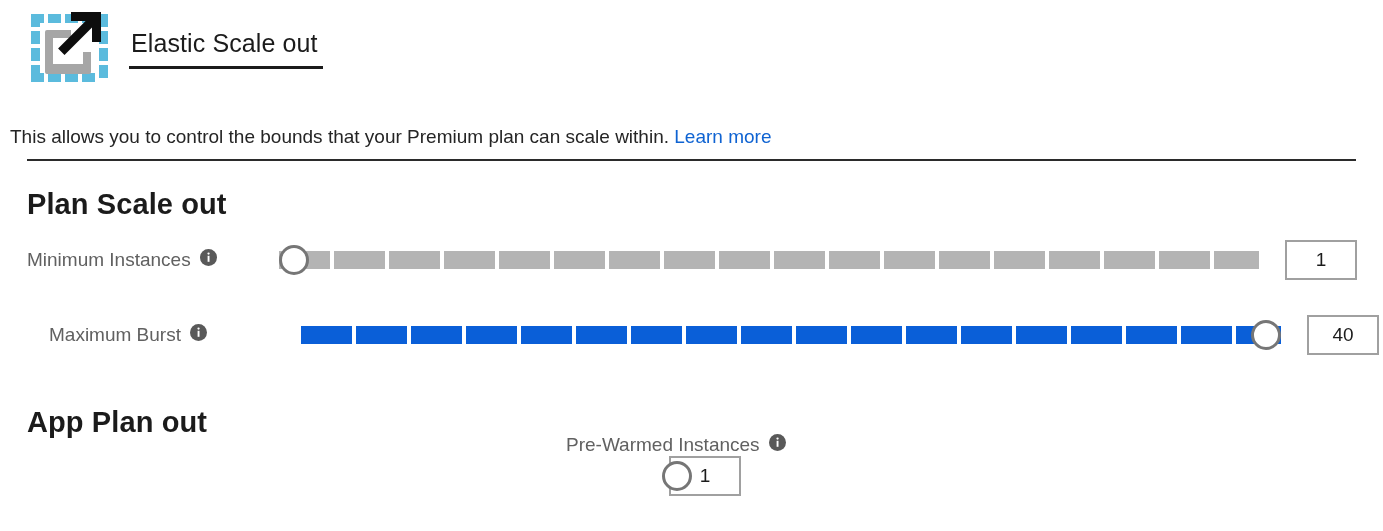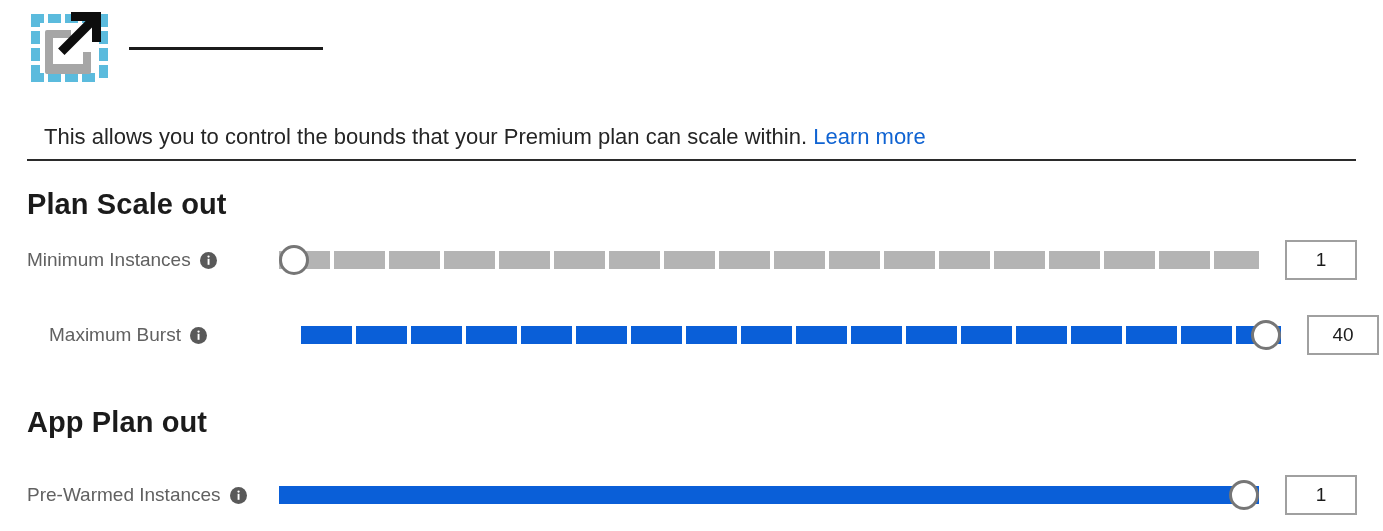--- a/index.html
+++ b/index.html
@@ -47,23 +47,23 @@
   }
   .title-underline {
     height: 3px;
     background: #1b1b1b;
     width: 194px;
   }
 
   
   .description {
     position: absolute;
-    left: 44px;
+    left: 10px;
     top: 124px;
-    font-size: 22px;
+    font-size: 19px;
     line-height: 26px;
     color: #252525;
     white-space: nowrap;
   }
   .learn-more {
     color: #0f63d2;
     text-decoration: none;
     cursor: pointer;
   }
 
@@ -93,27 +93,27 @@
   .slider-row {
     position: absolute;
     left: 27px;
     width: 1330px;
     height: 44px;
     display: flex;
     align-items: center;
   }
   #row-minimum  { top: 238px; }
   #row-maximum  { top: 313px; margin-left: 22px; }
-  #row-prewarm  { top: 473px; }
+  #row-prewarm  { top: 434px; flex-direction: column; }
 
   .row-label {
     width: 252px;
     flex: 0 0 auto;
     display: flex;
-    align-items: center;
+    align-items: flex-start;
     font-size: 19px;
     color: #616161;
     white-space: nowrap;
   }
   .info-icon {
     display: inline-flex;
     align-items: center;
     justify-content: center;
     margin-left: 9px;
     width: 17px;
@@ -214,20 +214,21 @@
         <rect x="4" y="55" width="9" height="13"></rect>
       </g>
 
       <path d="M18 20 h26 v8 H26 v26 h30 V42 h8 v20 a2 2 0 0 1 -2 2 H20 a2 2 0 0 1 -2 -2 V22 a2 2 0 0 1 2 -2 z" fill="#a6a6a6"></path>
 
       <path d="M44 2 h30 v30 h-9 V17.6 L37.5 45 l-6.4 -6.4 L58.6 11 H44 z" fill="#0d0d0d"></path>
     </svg>
   </div>
 
   <div class="title-wrap">
+    <div class="page-title">Elastic Scale out</div>
     <div class="title-underline"></div>
   </div>
 </div>
 
 <div class="description"><span>This allows you to control the bounds that your Premium plan can scale within. </span><a class="learn-more" href="#">Learn more</a></div>
 
 <div class="divider"></div>
 
 <div class="section-heading" id="heading-plan">Plan Scale out</div>
 

